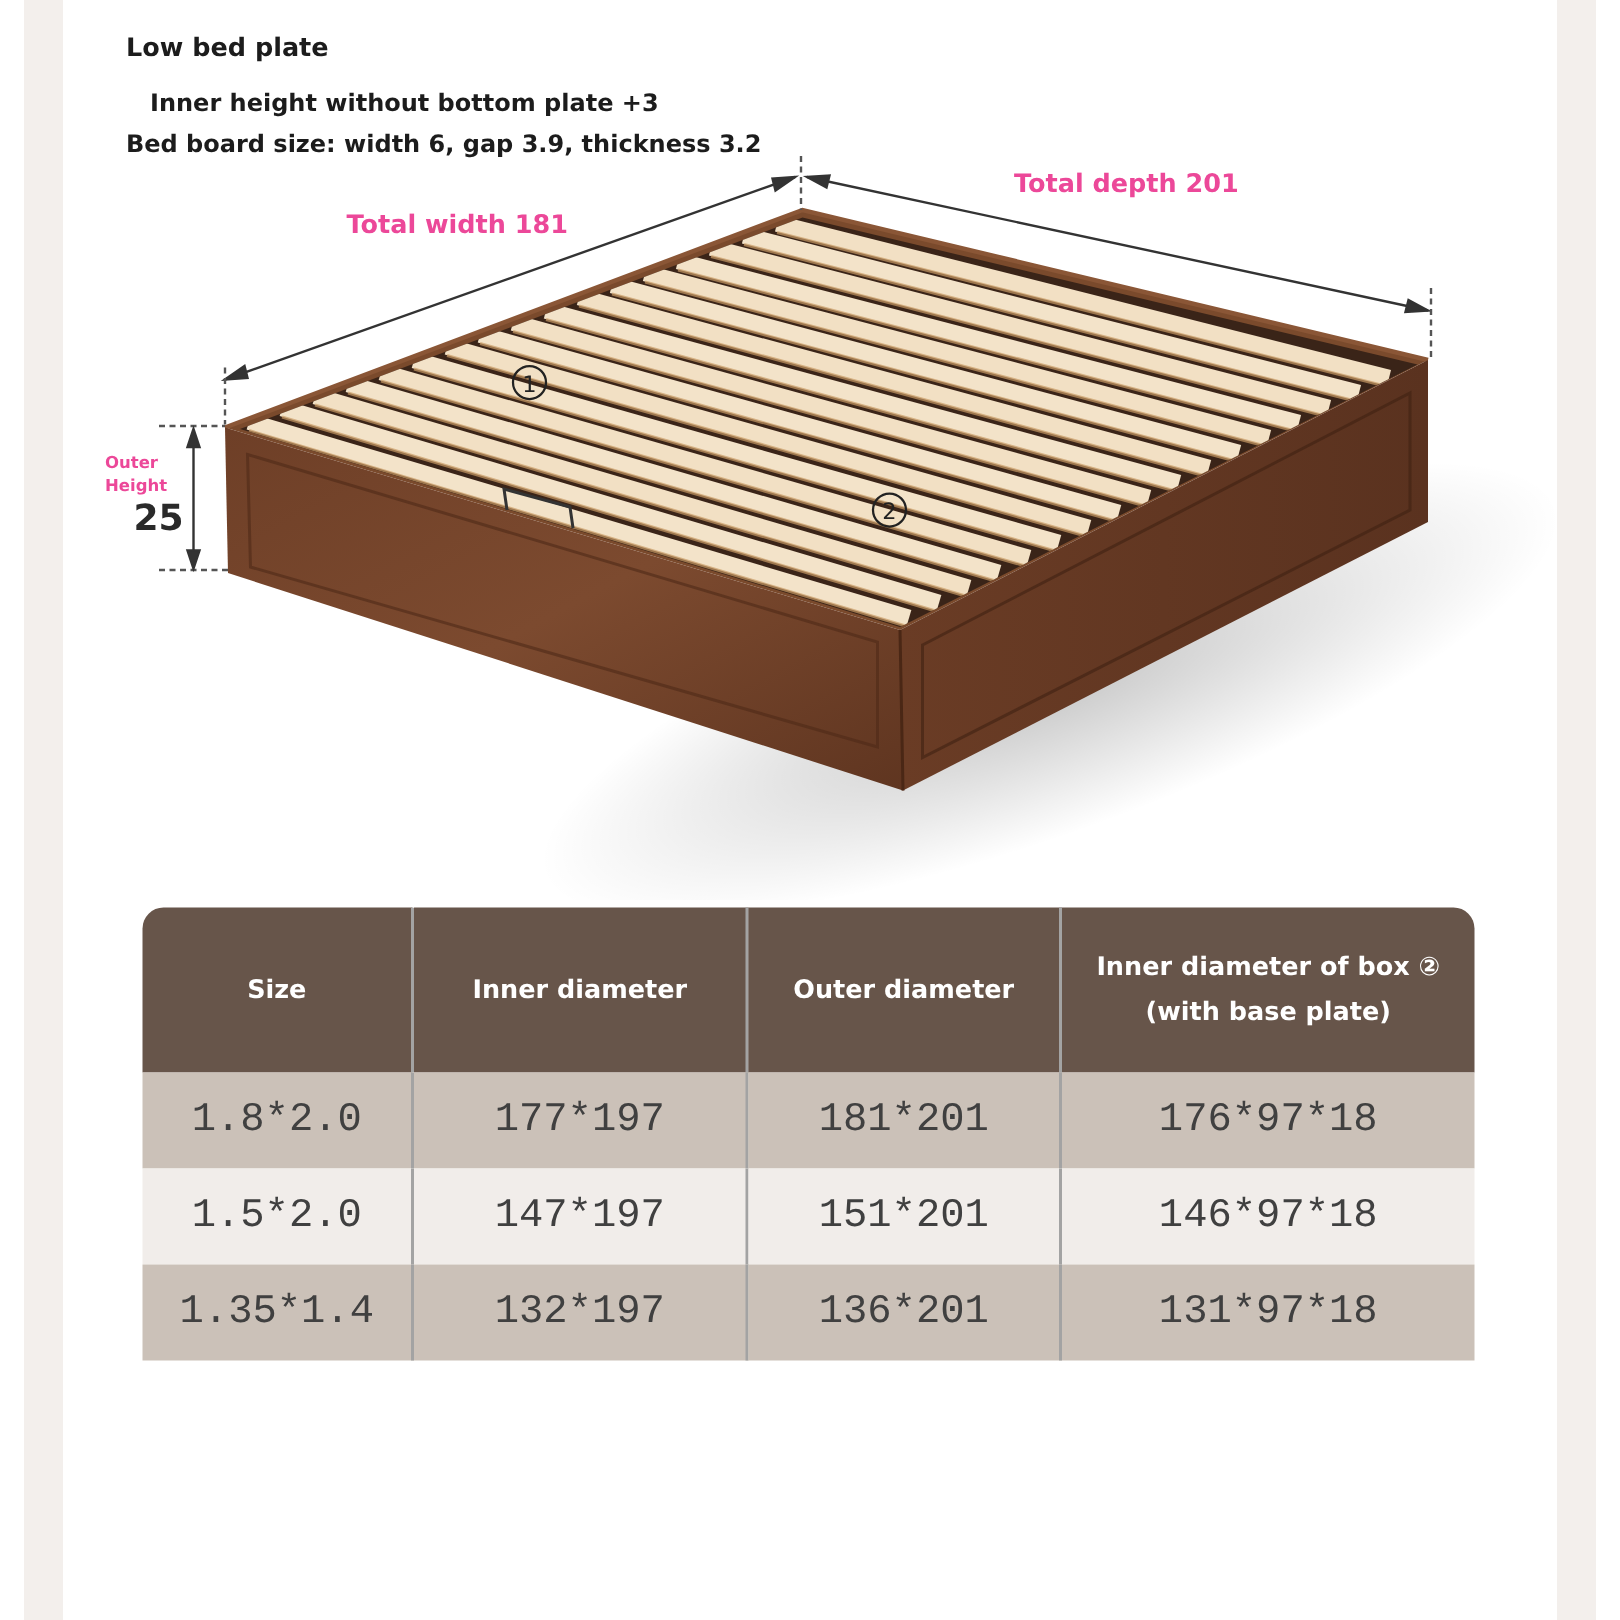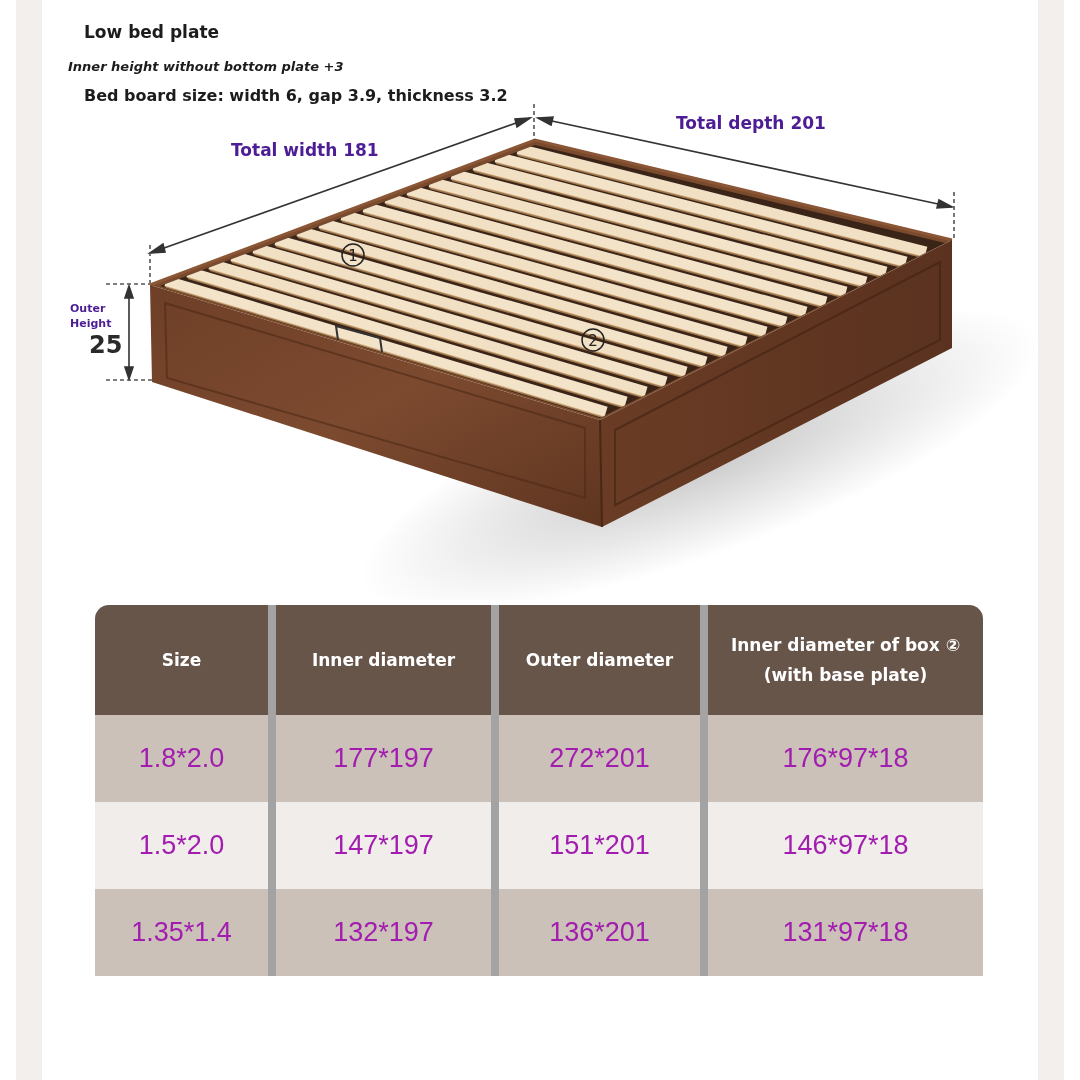--- a/index.html
+++ b/index.html
@@ -7,50 +7,50 @@
       width: 1080px; height: 1080px; position: relative; overflow: hidden;
       background: #ffffff;
       font-family: "DejaVu Sans", sans-serif;
     }
     .side-strip { position: absolute; top: 0; width: 26px; height: 1080px; background: #f3efec; }
     .side-strip.left { left: 16px; }
     .side-strip.right { left: 1038px; }
     .content { position: absolute; left: 42px; top: 0; width: 996px; height: 1080px; background: #ffffff; }
 
     .title { position: absolute; left: 84px; top: 22px; font-size: 17px; font-weight: bold; color: #1c1c1c; }
-    .subtitle { position: absolute; left: 68px; top: 59px; font-size: 13px; font-weight: bold; color: #1c1c1c; font-style: italic; }
+    .subtitle { position: absolute; left: 100px; top: 59px; font-size: 16px; font-weight: bold; color: #1c1c1c; }
     .board { position: absolute; left: 84px; top: 86px; font-size: 16px; font-weight: bold; color: #1c1c1c; }
 
-    .label { position: absolute; font-weight: bold; color: #4c1d95; white-space: nowrap; }
+    .label { position: absolute; font-weight: bold; color: #ec4899; white-space: nowrap; }
     .lbl-width { left: 231px; top: 140px; font-size: 17px; }
     .lbl-depth { left: 676px; top: 113px; font-size: 17px; }
     .lbl-height-text { left: 70px; top: 301px; font-size: 11px; line-height: 15px; }
     .lbl-height-val { left: 89px; top: 331px; font-size: 24px; font-weight: bold; color: #2a2a2a; }
 
     .diagram { position: absolute; left: 0; top: 0; width: 1080px; height: 600px; }
 
     table.specs {
       position: absolute; left: 95px; top: 605px; width: 888px;
       border-collapse: separate; border-spacing: 0;
       table-layout: fixed;
     }
     table.specs th, table.specs td {
       text-align: center; padding: 0;
-      border-right: 8px solid #a3a3a3;
+      border-right: 2px solid #a3a3a3;
     }
     table.specs th:last-child, table.specs td:last-child { border-right: none; margin-left: 46px; }
     table.specs th {
       background: #67554a; color: #ffffff; height: 110px;
       font-size: 17px; font-weight: bold; line-height: 30px;
     }
     table.specs th.first { border-top-left-radius: 14px; }
     table.specs th.last { border-top-right-radius: 14px; }
     table.specs td {
-      height: 87px; font-size: 27px; color: #a21caf;
-      font-family: Liberation Sans, sans-serif;
+      height: 64px; font-size: 27px; color: #404040;
+      font-family: Liberation Mono, monospace;
     }
     table.specs tr.dark td { background: #cbc1b8; }
     table.specs tr.light td { background: #f1edea; text-align: center; }
     table.specs tr.last-row td.first { border-bottom-left-radius: 14px; }
     table.specs tr.last-row td.last { border-bottom-right-radius: 14px; }
   </style>
 </head>
 <body>
 
 <div class="side-strip left"></div>
@@ -205,21 +205,21 @@
       <th class="last">
         <div>Inner diameter of box ②</div>
         <div>(with base plate)</div>
       </th>
     </tr>
   </thead>
   <tbody>
     <tr class="dark">
       <td class="first">1.8*2.0</td>
       <td>177*197</td>
-      <td>272*201</td>
+      <td>181*201</td>
       <td class="last">176*97*18</td>
     </tr>
     <tr class="light">
       <td class="first">1.5*2.0</td>
       <td>147*197</td>
       <td>151*201</td>
       <td class="last">146*97*18</td>
     </tr>
     <tr class="dark">
       <td class="first">1.35*1.4</td>

